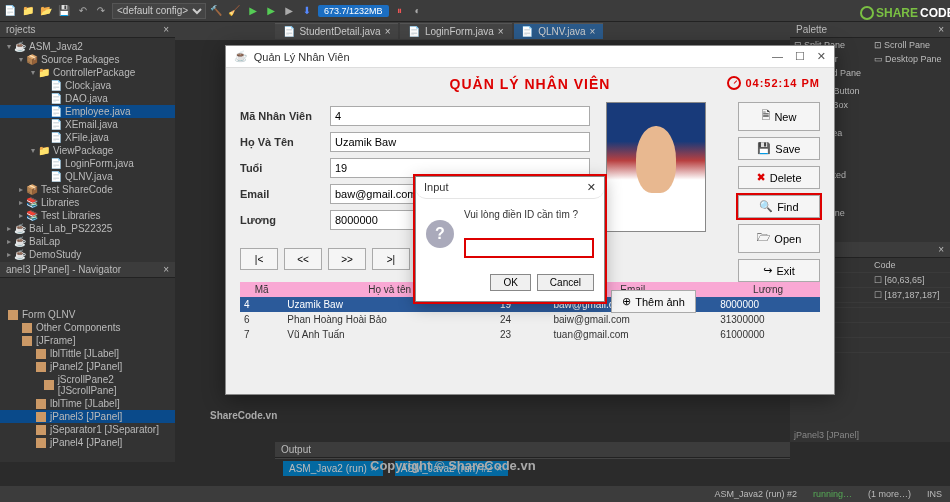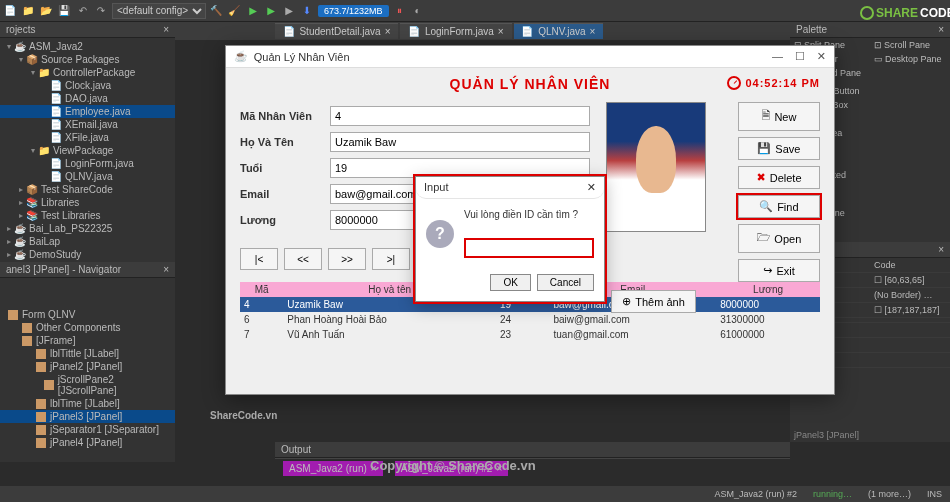--- a/index.html
+++ b/index.html
@@ -81,21 +81,21 @@
 .modal .qmark { width: 28px; height: 28px; border-radius: 50%; background: #aab; color: #fff; display: flex; align-items: center; justify-content: center; font-size: 16px; font-weight: bold; }
 .modal .mfield { flex: 1; }
 .modal .mfield .ptext { font-size: 10px; color: #333; margin-bottom: 18px; }
 .modal .mfield input { width: 100%; border: 2px solid #d00; padding: 2px; font-size: 11px; }
 .modal .mbtns { display: flex; justify-content: flex-end; gap: 6px; padding: 6px 10px 10px; }
 .modal .mbtns button { padding: 2px 12px; font-size: 10px; border: 1px solid #888; background: #f0f0f0; }
 
 
 .output { position: absolute; left: 275px; bottom: 0; right: 160px; height: 60px; background: #2b2b2b; color: #bbb; }
 .output .otabs { display: flex; gap: 12px; padding: 2px 8px; font-size: 10px; border-top: 1px solid #444; }
-.output .otab { padding: 2px 6px; background: #a21caf; display: flex; align-items: center; gap: 4px; }
+.output .otab { padding: 2px 6px; background: #0369a1; display: flex; align-items: center; gap: 4px; }
 
 
 .wm1 { position: absolute; left: 860px; top: 6px; color: #fff; font-size: 12px; font-weight: bold; display: flex; align-items: center; gap: 2px; z-index: 50; }
 .wm1 .logo { width: 14px; height: 14px; border: 2px solid #7ac043; border-radius: 50%; }
 .wm2 { position: absolute; left: 210px; top: 410px; color: #aaa; font-size: 10px; font-weight: bold; }
 .wm3 { position: absolute; left: 370px; top: 458px; color: #aaa; font-size: 13px; font-weight: bold; }
 
 .status { position: absolute; left: 0; bottom: 0; right: 0; height: 16px; background: #3c3c3c; color: #bbb; font-size: 9px; display: flex; align-items: center; padding: 0 8px; justify-content: flex-end; gap: 16px; }
 </style>
 </head>
@@ -322,24 +322,20 @@
     <span>×</span>
   </div>
   <div class="row">
     <span>vents</span>
     <span>Code</span>
   </div>
   <div id="props-rows">
       <div class="row">
         <span></span>
         <span>☐ [60,63,65]</span>
-      </div>
-      <div class="row">
-        <span></span>
-        <span>(No Border)   …</span>
       </div>
       <div class="row">
         <span></span>
         <span>☐ [187,187,187]</span>
       </div>
       <div class="row">
         <span></span>
         <span></span>
       </div>
       <div class="row">

